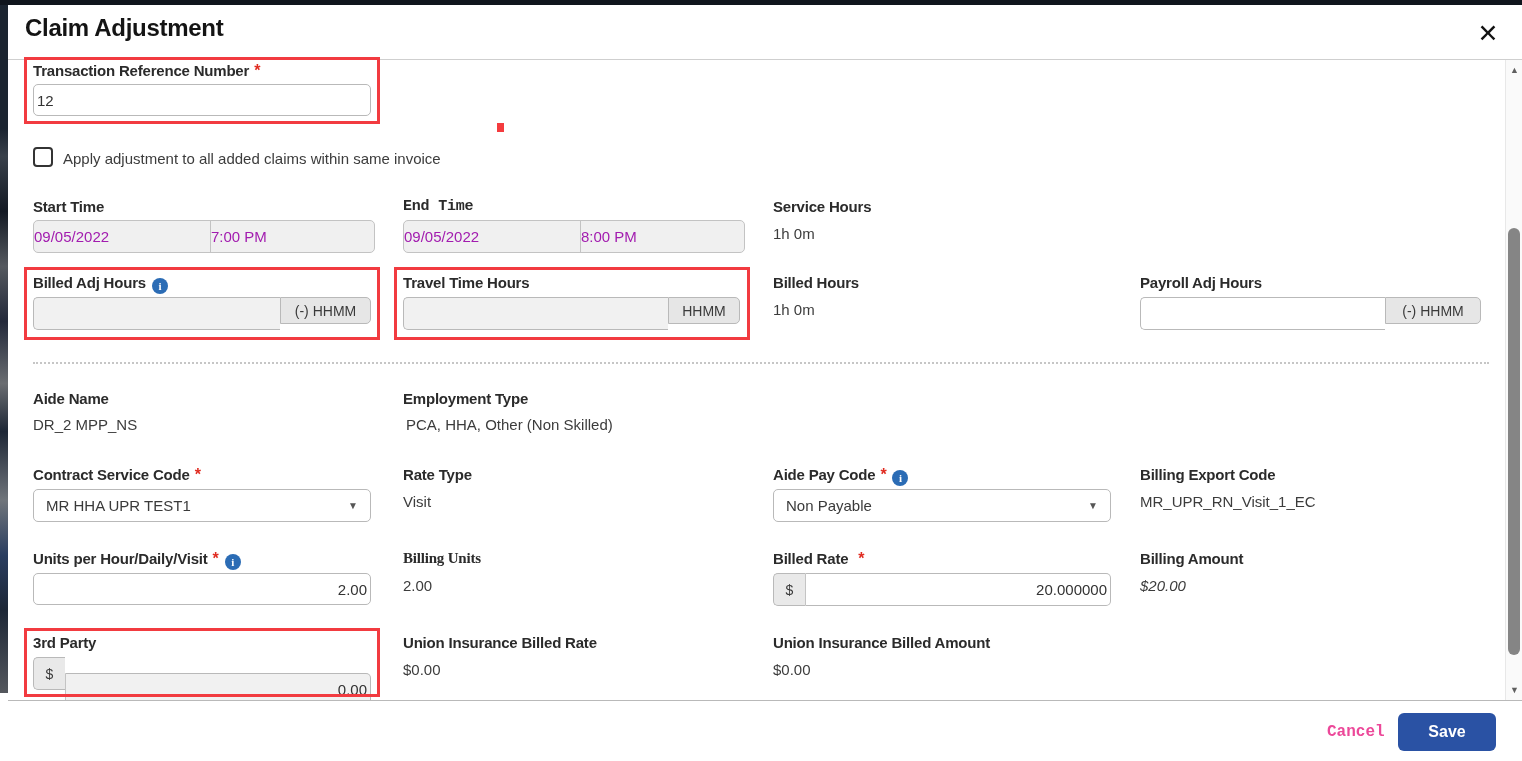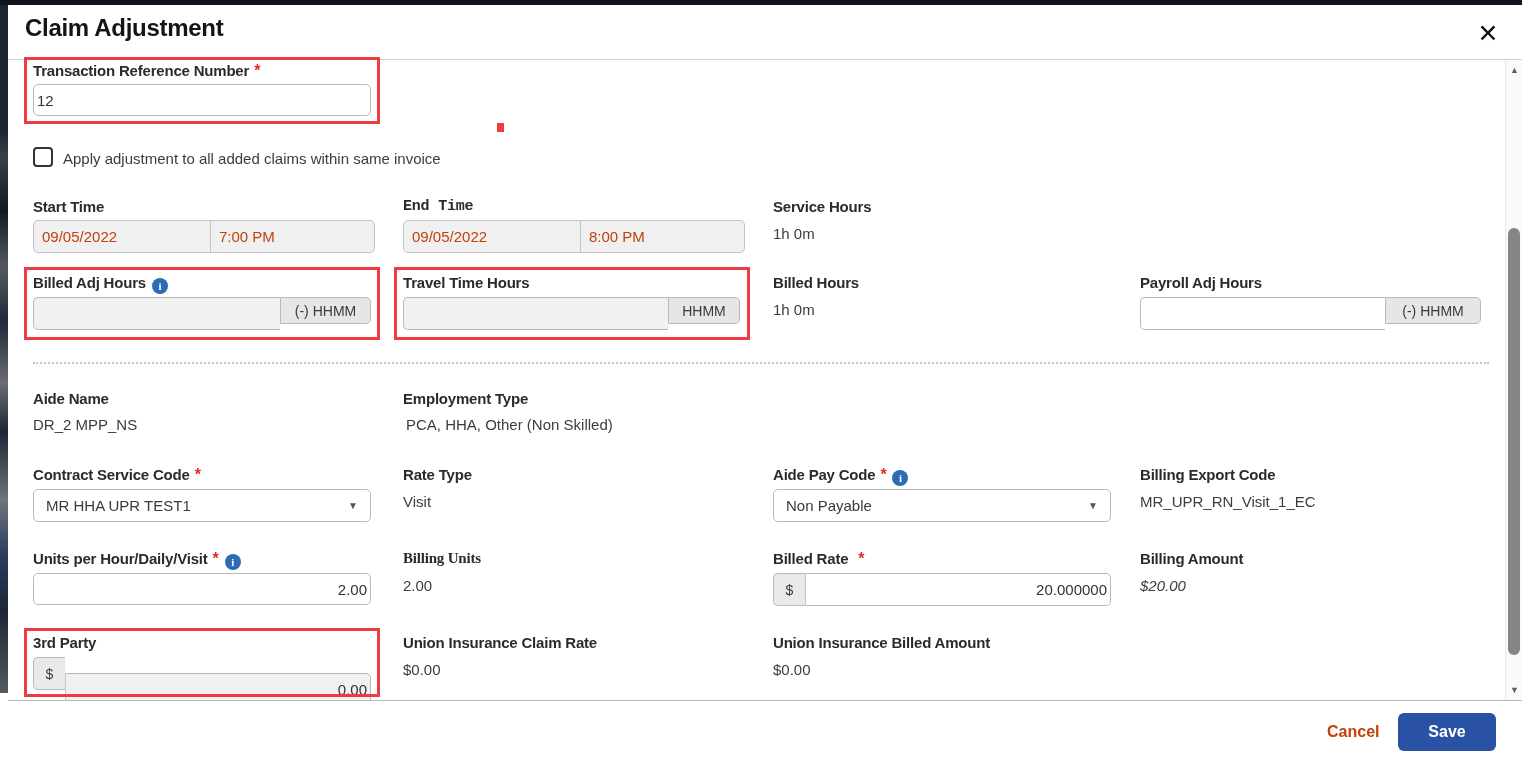--- a/index.html
+++ b/index.html
@@ -33,40 +33,40 @@
   .group { display:flex; height:33px; }
   .group input { border-radius:5px 0 0 5px; border-right:none; height:33px; }
   .group input.gray { background:#f1f1f1; }
   .addon { height:27px; background:#e6e6e6; border:1px solid #b9b9b9; border-radius:0 5px 5px 0;
     font-size:14px; color:#3a3a3a; display:flex; align-items:center; justify-content:center; padding:0 10px; }
   .prefix { height:33px; width:32px; background:#e9e9e9; border:1px solid #b9b9b9; border-right:none;
     border-radius:5px 0 0 5px; font-size:14px; color:#3a3a3a; display:flex; align-items:center; justify-content:center; }
   .group input.with-prefix { border-radius:0 5px 5px 0; border-right:1px solid #b9b9b9; border-left:1px solid #c4c4c4; }
 
   .dt-group { display:flex; width:342px; height:33px; border:1px solid #c3c3c3; border-radius:5px; background:#f0f0f0; overflow:hidden; }
-  .dt-cell { display:flex; align-items:center; padding-left:8px; font-size:15px; color:#c2410c; }
+  .dt-cell { display:flex; align-items:center; padding-left:0; font-size:15px; color:#a21caf; }
   .dt-date { width:178px; border-right:1px solid #c3c3c3; }
   .dt-time { width:164px; }
 
   .select { width:338px; height:33px; border:1px solid #b9b9b9; border-radius:5px; background:#fff;
     display:flex; align-items:center; justify-content:space-between; padding:0 12px; cursor:pointer; }
   .select .sel-txt { font-size:15px; color:#3a3a3a; }
   .caret { font-size:10px; color:#555; }
 
   .checkbox { width:20px; height:20px; border:2px solid #333; border-radius:4px; background:#fff; cursor:pointer; }
 
   .dotted-div { position:absolute; left:33px; top:362px; width:1456px; border-top:2px dotted #c6c6c6; }
 
   
   .hl { position:absolute; border:3px solid #f23b40; pointer-events:none; z-index:30; }
   .red-dot { position:absolute; left:497px; top:123px; width:7px; height:9px; background:#f43b3e; z-index:30; }
 
   
   .ftr { position:absolute; left:8px; top:700px; width:1514px; height:61px; background:#fff; border-top:1px solid #b9b9b9; }
-  .cancel-link { position:absolute; left:1327px; top:723px; font-size:16px; font-weight:700; color:#c2410c; cursor:pointer; }
+  .cancel-link { position:absolute; left:1327px; top:723px; font-size:16px; font-weight:700; color:#ec4899; cursor:pointer;font-family:Liberation Mono, monospace; }
   .save-btn { position:absolute; left:1398px; top:713px; width:98px; height:38px; background:#2a52a4; border:none;
     border-radius:6px; color:#fff; font-size:16px; font-weight:700; font-family:inherit; cursor:pointer; }
 
   
   .sb { position:absolute; left:1505px; top:60px; width:17px; height:640px; background:#fafafa; border-left:1px solid #e8e8e8; }
   .sb-arrow { position:absolute; left:0; width:17px; height:16px; font-size:9px; color:#5f5f5f; text-align:center; line-height:16px; cursor:pointer; }
   .sb-thumb { position:absolute; left:2px; top:168px; width:12px; height:427px; background:#858585; border-radius:6px; cursor:pointer; }
 </style>
 </head>
 <body>
@@ -165,21 +165,21 @@
 
   <div class="abs lbl" style="left:1140px; top:550px;">Billing Amount</div>
   <div class="abs val" style="left:1140px; top:577px;font-style:italic;">$20.00</div>
 
   <div class="abs lbl" style="left:33px; top:634px;">3rd Party</div>
   <div class="abs group" style="left:33px; top:657px;">
     <div class="prefix">$</div>
     <input class="txt num with-prefix gray" style="width: 306px; margin-top: 16px;" value="0.00">
   </div>
 
-  <div class="abs lbl" style="left:403px; top:634px;">Union Insurance Claim Rate</div>
+  <div class="abs lbl" style="left:403px; top:634px;">Union Insurance Billed Rate</div>
   <div class="abs val" style="left:403px; top:661px;">$0.00</div>
 
   <div class="abs lbl" style="left:773px; top:634px;">Union Insurance Billed Amount</div>
   <div class="abs val" style="left:773px; top:661px;">$0.00</div>
 
   <div class="hl" style="left:24px; top:57px;  width:356px; height:67px;"></div>
   <div class="hl" style="left:24px; top:267px; width:356px; height:73px;"></div>
   <div class="hl" style="left:394px; top:267px; width:356px; height:73px;"></div>
   <div class="hl" style="left:24px; top:628px; width:356px; height:69px;"></div>
 

